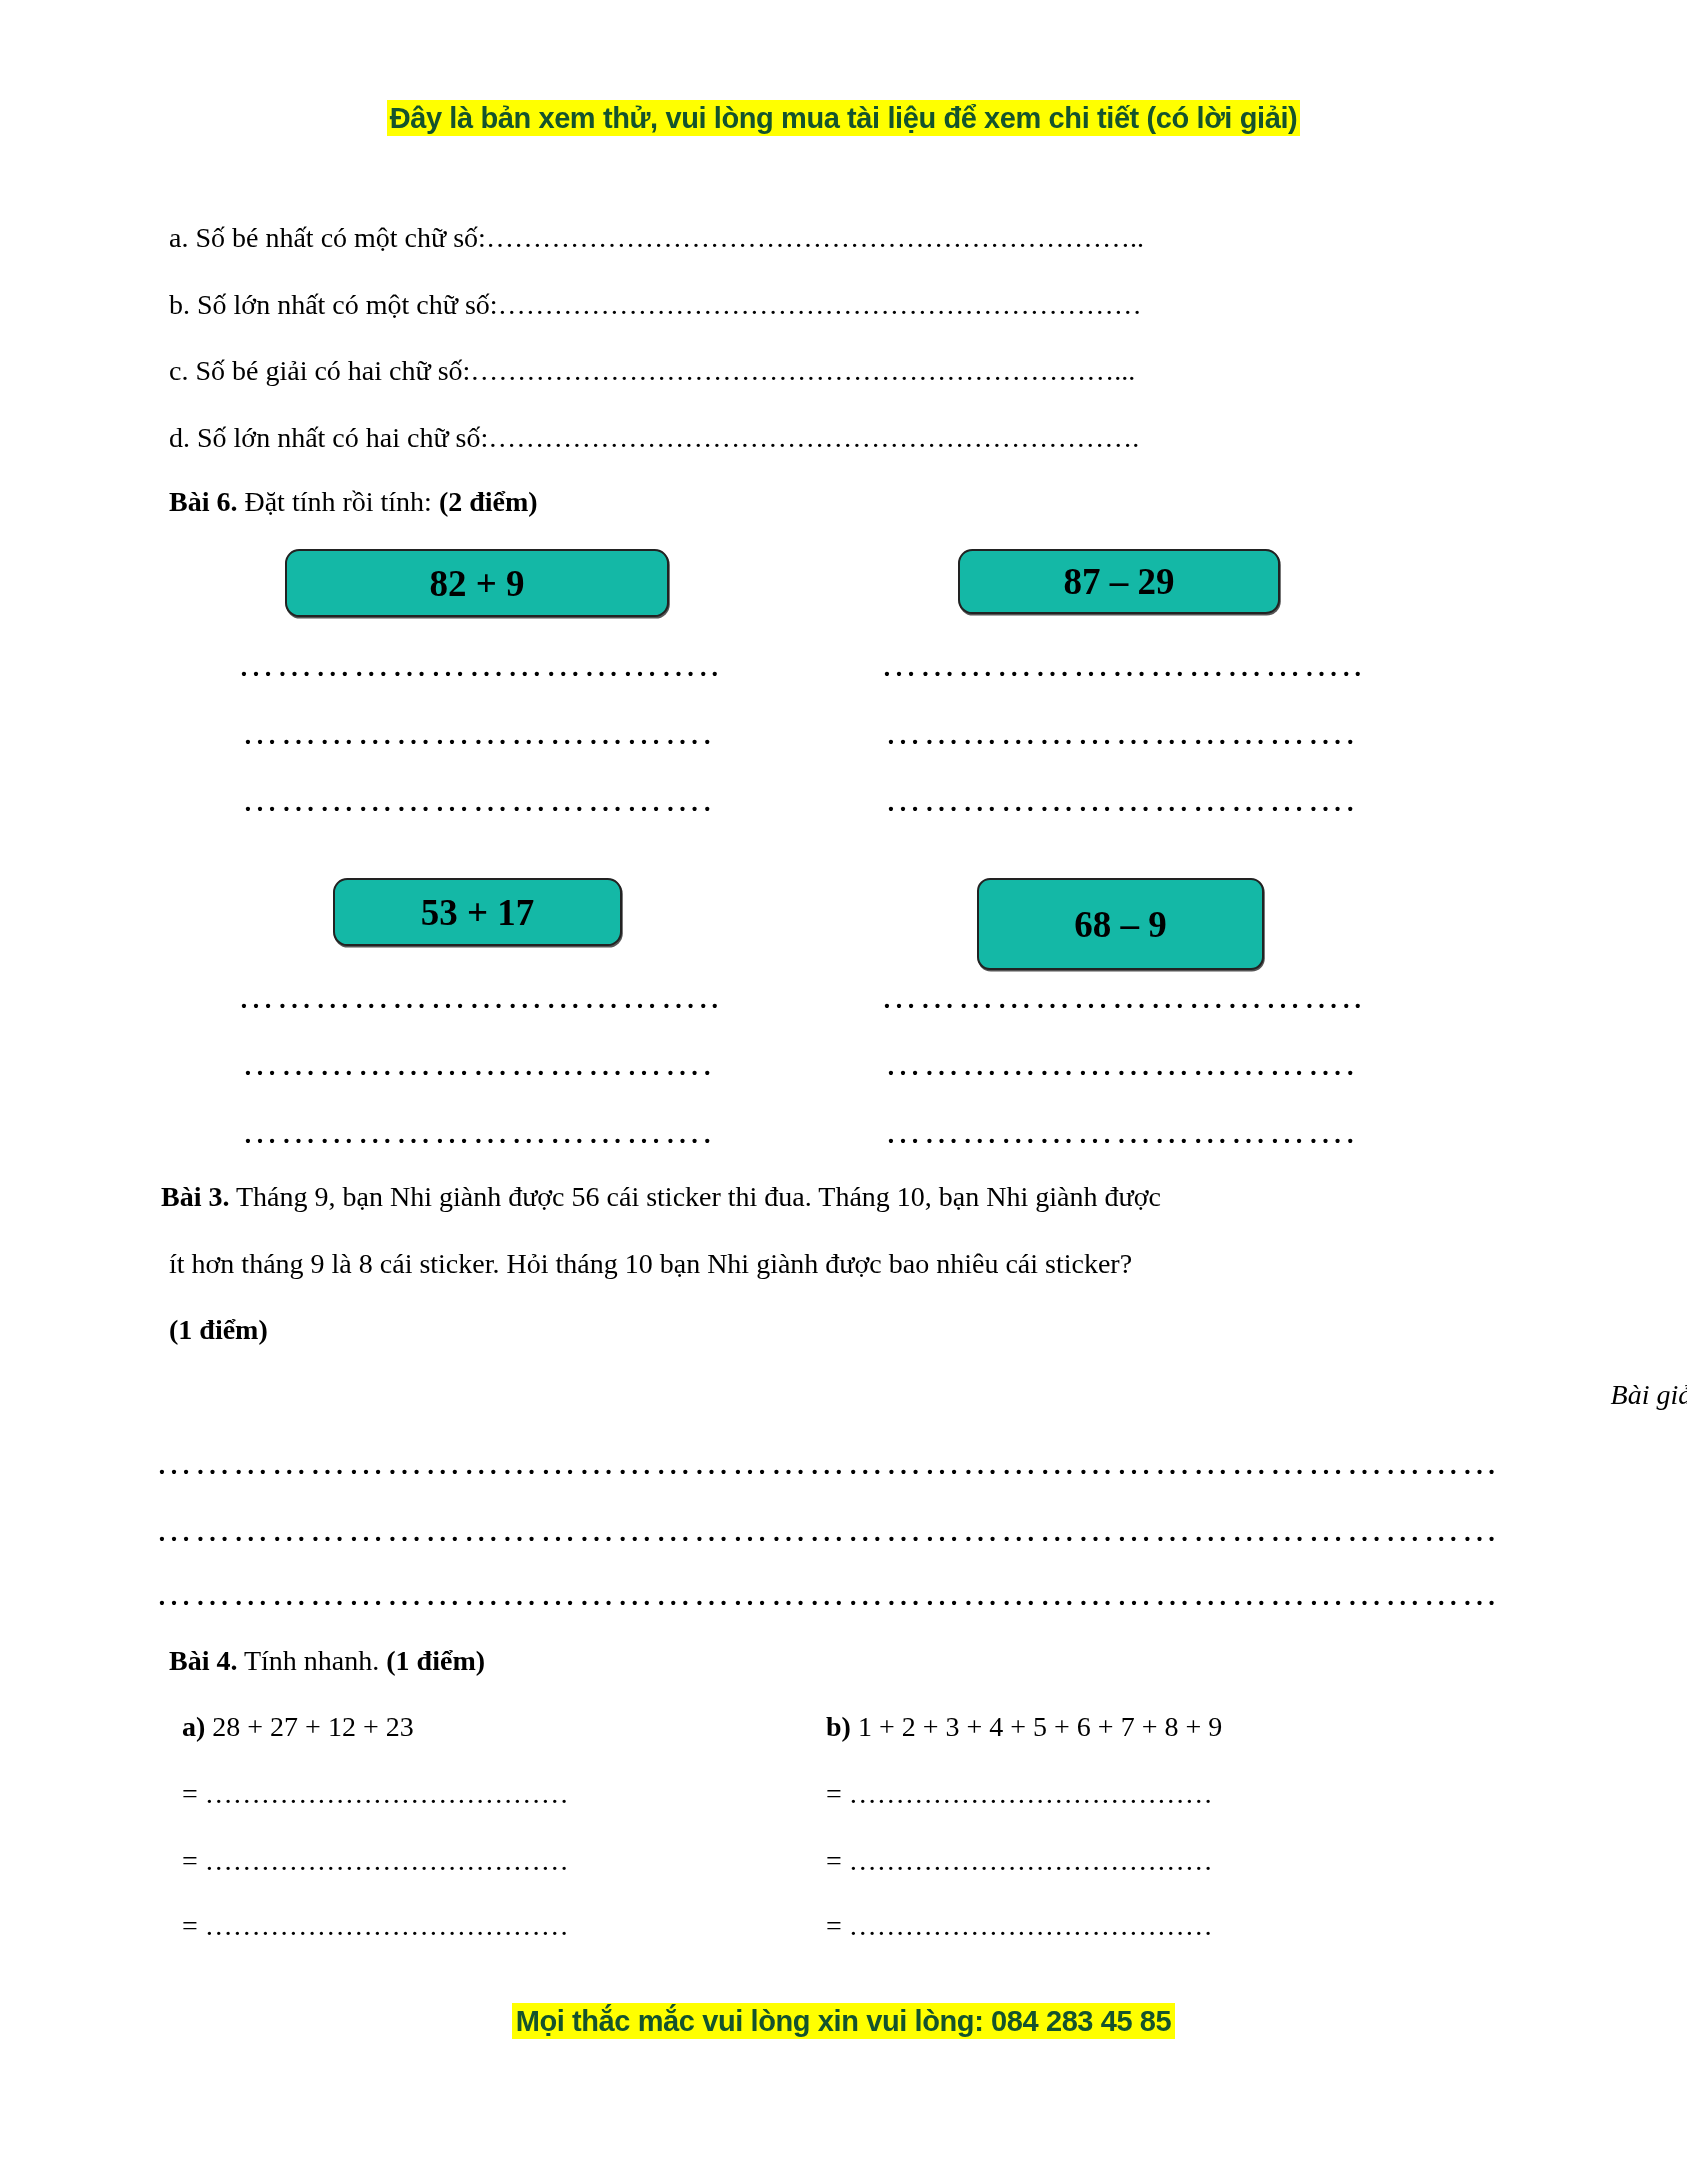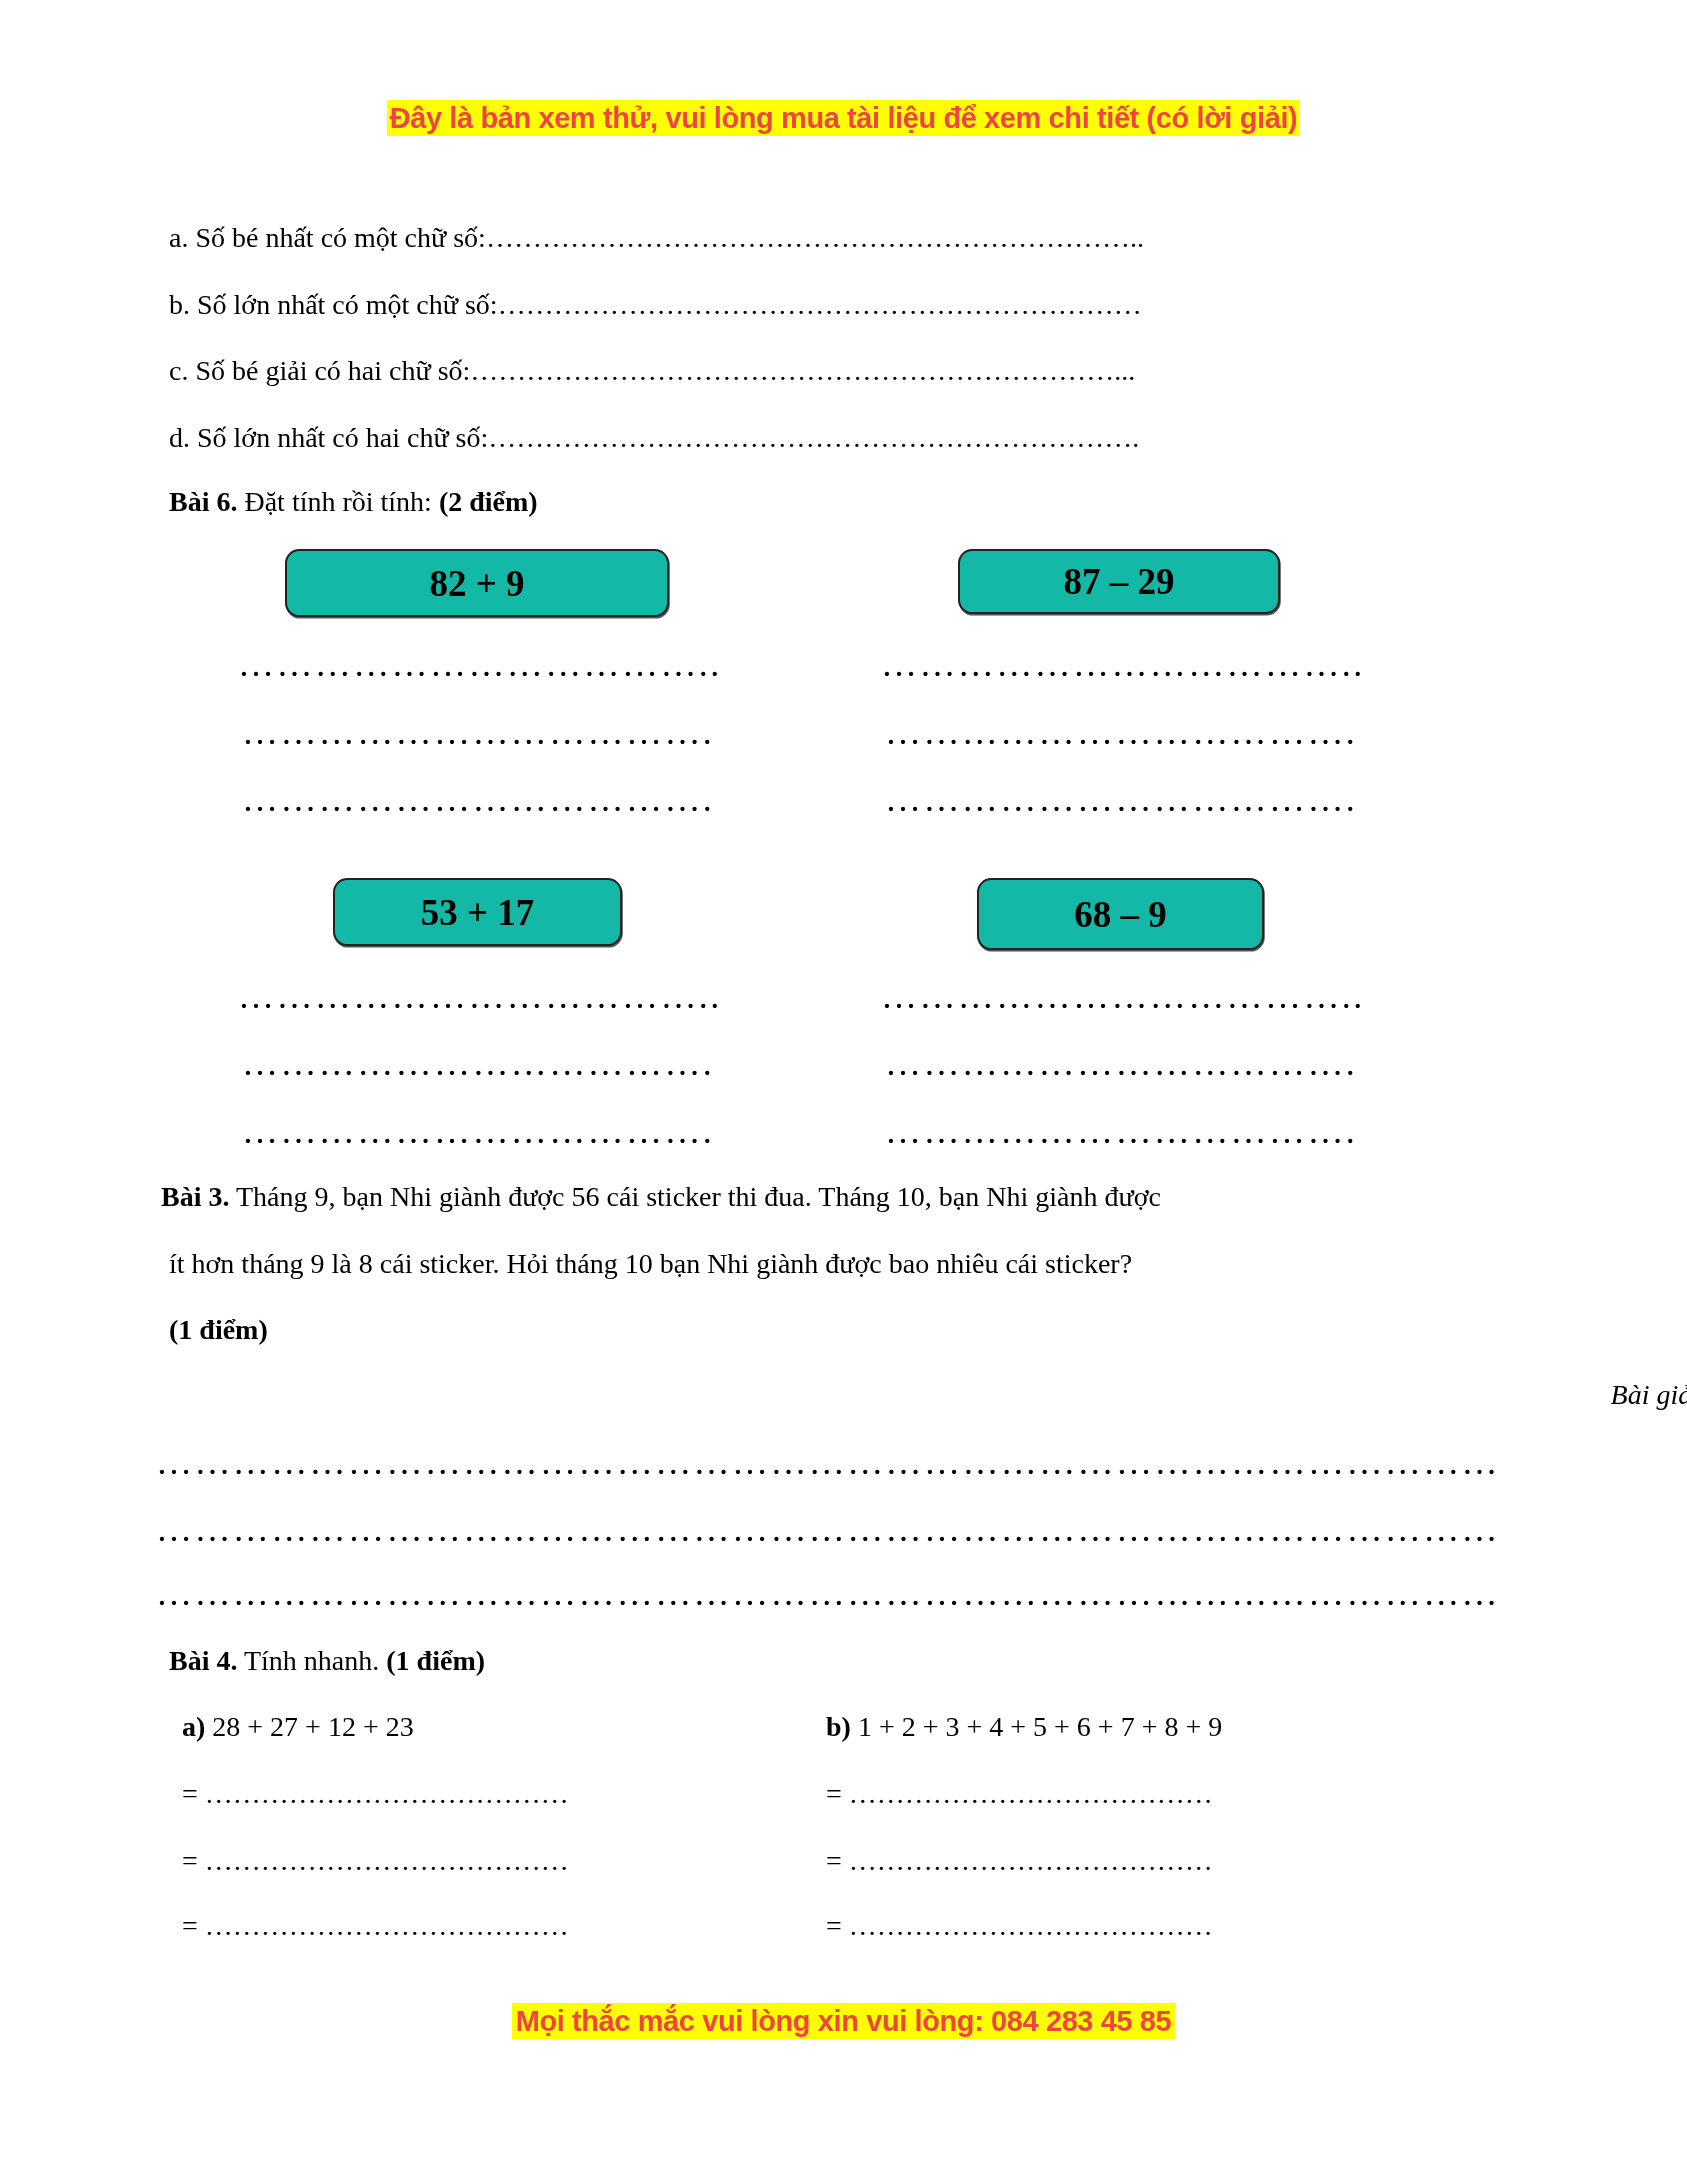--- a/index.html
+++ b/index.html
@@ -1,20 +1,20 @@
 <!DOCTYPE html>
 <html style="font-size:12.7px"><head>
 <meta charset="utf-8">
 <style>
   html, body { margin:0; padding:0; background:#ffffff; }
   body { width:1687px; height:2183px; position:relative; overflow:hidden;
          font-family:"Liberation Serif", serif; color:#000; }
   .abs { position:absolute; white-space:nowrap; }
   .banner { position:absolute; left:0; width:1687px; text-align:center; }
-  .banner span { background:#ffff00; color:#ef4444; font-family:"Liberation Sans", sans-serif;
+  .banner span { background:#ffff00; color:#14532d; font-family:"Liberation Sans", sans-serif;
                  font-weight:bold; font-size:29px; padding:1.6px 3.2px; letter-spacing:-0.4px; }
   .line { font-size:28px; line-height:44px;margin-left:13px; }
   .b { font-weight:bold; }
   .box { position:absolute; background:#14b8a6; border:2.4px solid #222; border-radius:14.3px;
          box-sizing:border-box; display:flex; align-items:center; justify-content:center;
          font-weight:bold; font-size:37px; box-shadow:0.8px 1.6px 0 #555; }
   .dots { font-size:36px; letter-spacing:2.4px; }
   .italic { font-style:italic; }
 </style>
 </head>
@@ -51,21 +51,21 @@
 <div class="abs dots" style="left:238px; top:643px;">………………………………..</div>
 <div class="abs dots" style="left:242px; top:711px;">……………………………….</div>
 <div class="abs dots" style="left:242px; top:778px;">……………………………….</div>
 <div class="abs dots" style="left:881px; top:643px;">………………………………..</div>
 <div class="abs dots" style="left:885px; top:711px;">……………………………….</div>
 <div class="abs dots" style="left:885px; top:778px;">……………………………….</div>
 
 <div class="box" style="left:333px; top:878px; width:289px; height:68px;">
   <span>53 + 17</span>
 </div>
-<div class="box" style="left:977px; top:878px; width:287px; height:72px;">
+<div class="box" style="left:977px; top:878px; width:287px; height:92px;border-radius:13px;">
   <span>68 – 9</span>
 </div>
 
 <div class="abs dots" style="left:238px; top:975px;">………………………………..</div>
 <div class="abs dots" style="left:242px; top:1042px;">……………………………….</div>
 <div class="abs dots" style="left:242px; top:1110px;">……………………………….</div>
 <div class="abs dots" style="left:881px; top:975px;">………………………………..</div>
 <div class="abs dots" style="left:885px; top:1042px;">……………………………….</div>
 <div class="abs dots" style="left:885px; top:1110px;">……………………………….</div>
 

